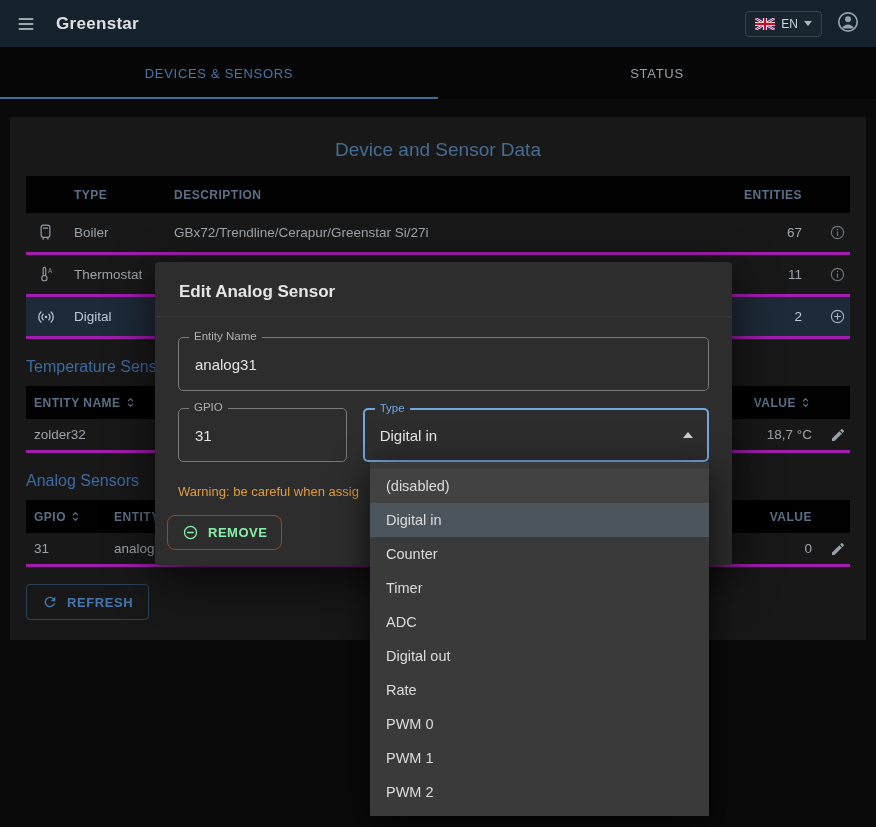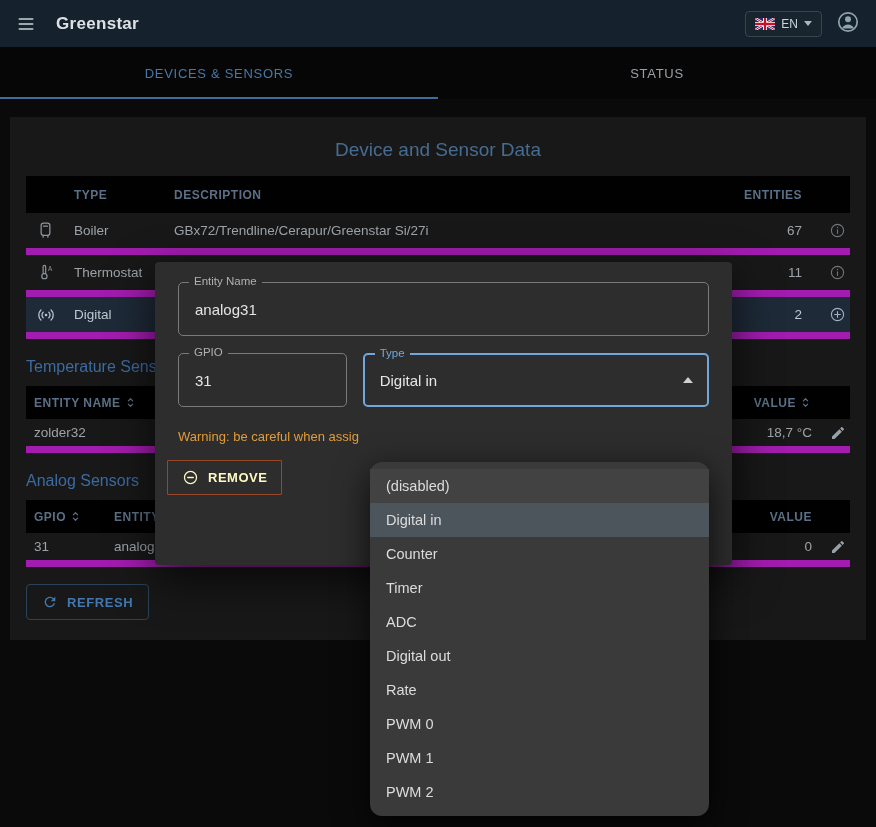--- a/index.html
+++ b/index.html
@@ -27,21 +27,21 @@
   .tab.active { color:#4678ab; }
   .tab-underline { position:absolute; bottom:0; left:0; width:50%; height:2px; background:#3f6b9e; }
 
   
   .card { margin:18px 10px 0; background:#181818; padding:0 16px 20px; }
   .card-title { text-align:center; color:#476c92; font-size:19px; font-weight:500; padding:22px 0 15px; }
 
   .t-head { display:grid; background:#010101; color:#5b7086; font-size:12px; font-weight:bold;
     letter-spacing:.5px; align-items:center; height:37px; }
   .t-head.small { height:33px; }
-  .t-row { display:grid; align-items:center; height:42px; border-bottom:7px solid #a21caf;
+  .t-row { display:grid; align-items:center; height:42px; border-bottom:3px solid #a21caf;
     color:#9da3a8; font-size:13.5px; background:#181818; }
   .t-row.small { height:34px; }
   .t-row.highlight { background:#1e2a38; color:#bfc9d4; }
 
   .devices-grid { grid-template-columns:48px 100px 1fr 120px 48px; }
   .temp-grid { grid-template-columns:1fr 150px 38px; }
   .analog-grid { grid-template-columns:88px 1fr 150px 38px; }
 
   .cell-icon { padding-left:10px; display:flex; align-items:center; }
   .cell-right { text-align:right; justify-self:end; }
@@ -73,26 +73,26 @@
   .field-label { position:absolute; top:-8px; left:10px; background:#2d2d2d; padding:0 5px; font-size:11.5px; color:#b0b0b0; }
   .field-row { display:flex; gap:16px; margin-top:17px; }
   .gpio-field { width:169px; }
   .type-field { width:347px; border:2px solid #71a7dd; cursor:pointer; }
   .type-field .field-label { color:#71a7dd; }
   .select-value { padding:0 15px; color:#e6e6e6; font-size:15px; flex:1; }
   .caret-up { width:0; height:0; border-left:5px solid transparent; border-right:5px solid transparent;
     border-bottom:6px solid #cfcfcf; margin-right:14px; }
   .warning-text { margin-top:22px; color:#e09c3c; font-size:13px; }
   .modal-actions { margin-top:16px; padding:0 12px; }
-  .remove-btn { display:inline-flex; gap:9px; align-items:center; color:#fef9c3; border:1px solid rgba(239,91,37,.55);
-    border-radius:1px; padding:8px 14px; font-weight:bold; font-size:13px; letter-spacing:.5px;
+  .remove-btn { display:inline-flex; gap:9px; align-items:center; color:#86efac; border:1px solid rgba(239,91,37,.55);
+    border-radius:8px; padding:8px 14px; font-weight:bold; font-size:13px; letter-spacing:.5px;
     background:transparent; cursor:pointer; font-family:inherit; }
 
   
-  .dropdown { position:absolute; left:370px; top:462px; width:339px; background:#3a3a3a; border-radius:12px;
+  .dropdown { position:absolute; left:370px; top:462px; width:339px; background:#3a3a3a; border-radius:0;
     box-shadow:0 10px 34px rgba(0,0,0,.75); padding:7px 0; z-index:20; }
   .opt { height:34px; display:flex; align-items:center; padding:0 16px; color:#dcdcdc; font-size:14.5px; cursor:pointer; }
   .opt.first { background:#424242; }
   .opt.selected { background:#4c545c; }
 </style>
 </head>
 <body>
 
 <div class="screen">
 
@@ -284,20 +284,21 @@
       <span style="display:flex">
         <svg width="16" height="16" viewBox="0 0 24 24" fill="currentColor">
             <path d="M17.65 6.35A7.95 7.95 0 0 0 12 4c-4.42 0-7.99 3.58-7.99 8s3.57 8 7.99 8c3.73 0 6.84-2.55 7.73-6h-2.08a5.99 5.99 0 0 1-5.65 4c-3.31 0-6-2.69-6-6s2.69-6 6-6c1.66 0 3.14.69 4.22 1.78L13 11h7V4l-2.35 2.35z"></path>
           </svg>
       </span>
       <span>REFRESH</span>
     </button>
   </div>
 
   <div class="modal">
+    <div class="modal-header">Edit Analog Sensor</div>
     <div class="modal-body">
       <div class="field">
         <span class="field-label">Entity Name</span>
         <input type="text" value="analog31" style="">
       </div>
       <div class="field-row">
         <div class="field gpio-field">
           <span class="field-label">GPIO</span>
           <input type="text" value="31" style="">
         </div>

